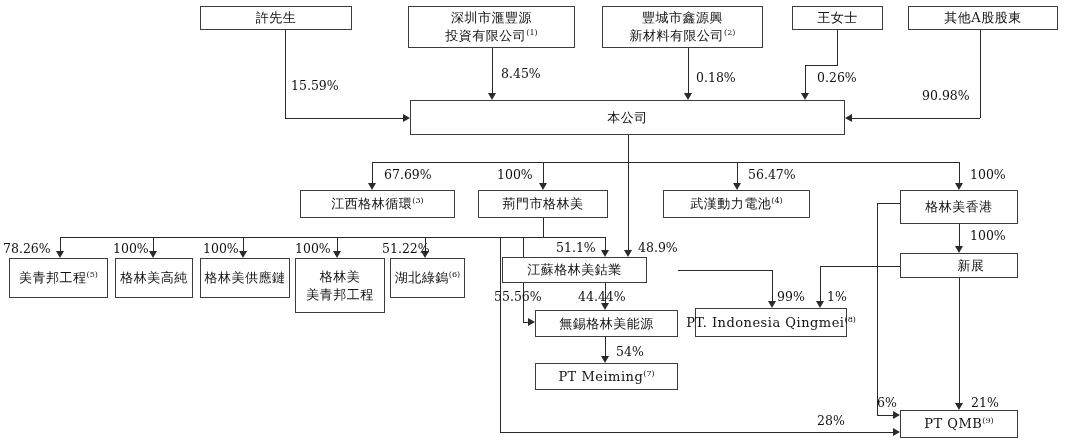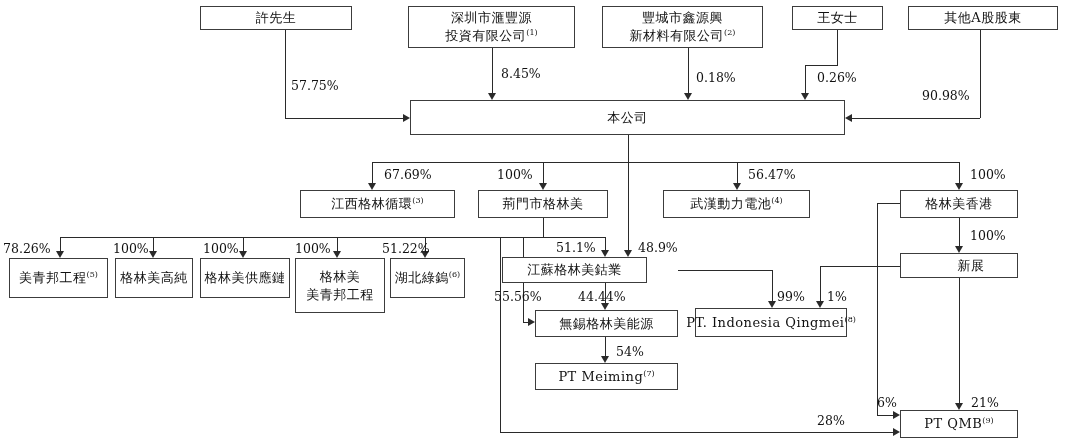--- a/index.html
+++ b/index.html
@@ -130,21 +130,21 @@
     </div>
     <div class="node" style="left: 300px; top: 190px; width: 155px; height: 28px;">
       <div class="ln">江西格林循環<sup>(3)</sup></div>
     </div>
     <div class="node" style="left: 478px; top: 190px; width: 130px; height: 28px;">
       <div class="ln">荊門市格林美</div>
     </div>
     <div class="node" style="left: 663px; top: 190px; width: 147px; height: 28px;">
       <div class="ln">武漢動力電池<sup>(4)</sup></div>
     </div>
-    <div class="node" style="left: 900px; top: 190px; width: 118px; height: 28px;">
+    <div class="node" style="left: 900px; top: 190px; width: 118px; height: 34px;">
       <div class="ln">格林美香港</div>
     </div>
     <div class="node" style="left: 9px; top: 258px; width: 99px; height: 40px;">
       <div class="ln">美青邦工程<sup>(5)</sup></div>
     </div>
     <div class="node" style="left: 115px; top: 258px; width: 78px; height: 40px;">
       <div class="ln">格林美高純</div>
     </div>
     <div class="node" style="left: 200px; top: 258px; width: 90px; height: 40px;">
       <div class="ln">格林美供應鏈</div>
@@ -167,21 +167,21 @@
     </div>
     <div class="node" style="left: 535px; top: 363px; width: 143px; height: 27px;">
       <div class="ln">PT Meiming<sup>(7)</sup></div>
     </div>
     <div class="node" style="left: 900px; top: 253px; width: 118px; height: 25px; padding-left: 24px;">
       <div class="ln">新展</div>
     </div>
     <div class="node" style="left: 900px; top: 410px; width: 118px; height: 28px;">
       <div class="ln">PT QMB<sup>(9)</sup></div>
     </div>
-    <div class="pct" style="left: 291px; top: 78px;">57.75%</div>
+    <div class="pct" style="left: 291px; top: 78px;">15.59%</div>
     <div class="pct" style="left: 501px; top: 66px;">8.45%</div>
     <div class="pct" style="left: 696px; top: 70px;">0.18%</div>
     <div class="pct" style="left: 817px; top: 70px;">0.26%</div>
     <div class="pct" style="left: 922px; top: 88px;">90.98%</div>
     <div class="pct" style="left: 384px; top: 167px;">67.69%</div>
     <div class="pct" style="left: 497px; top: 167px;">100%</div>
     <div class="pct" style="left: 748px; top: 167px;">56.47%</div>
     <div class="pct" style="left: 970px; top: 167px;">100%</div>
     <div class="pct" style="left: 3px; top: 241px; text-align: center;">78.26%</div>
     <div class="pct" style="left: 113px; top: 241px;">100%</div>

